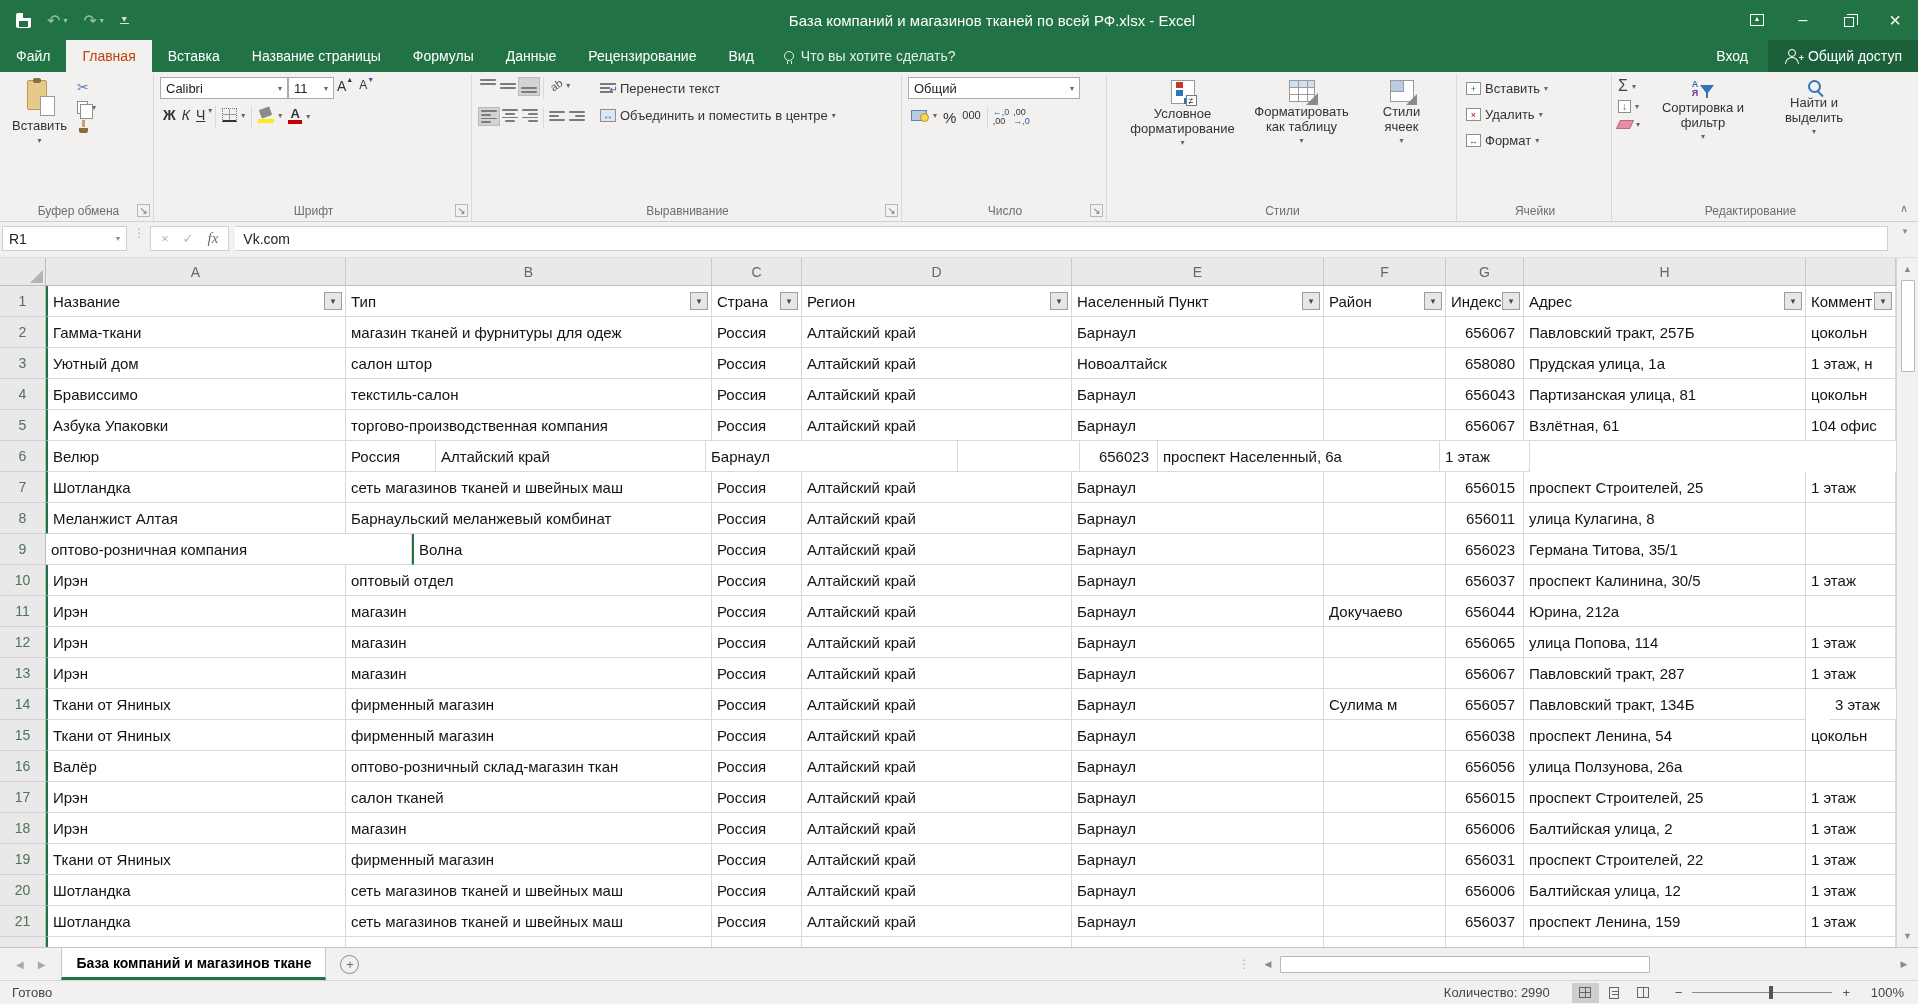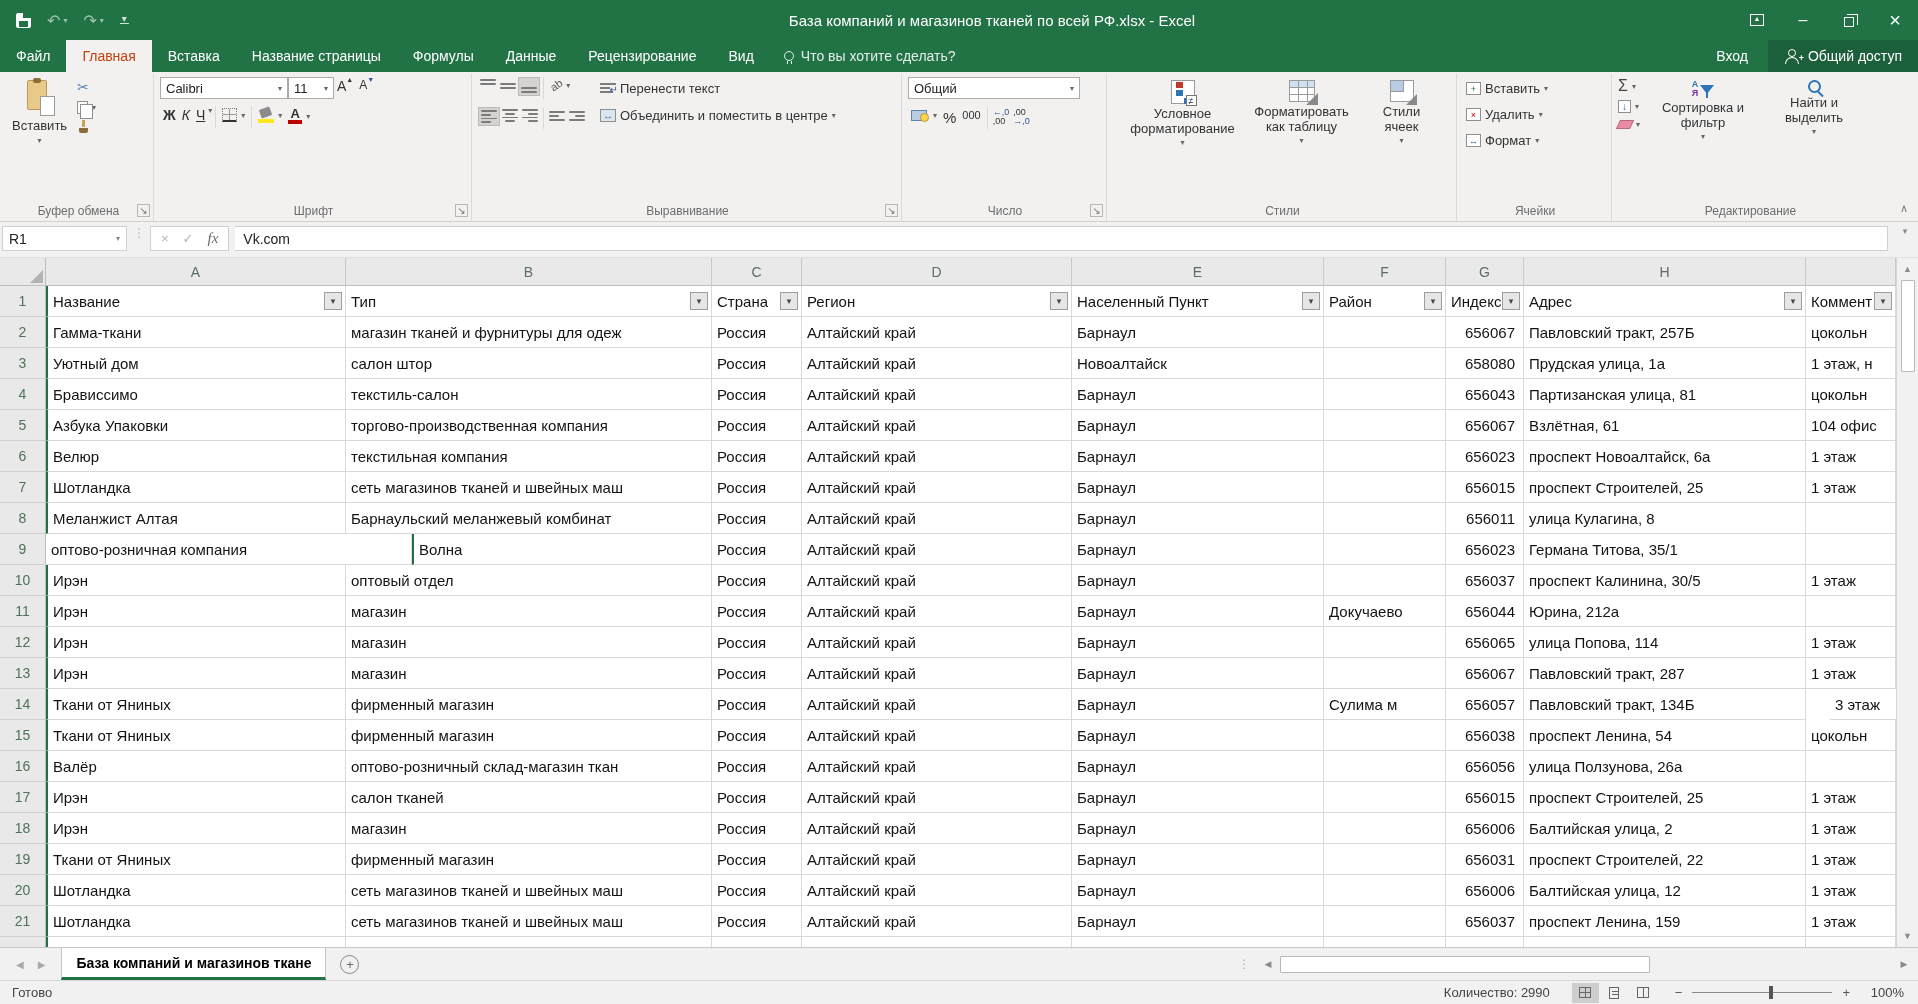--- a/index.html
+++ b/index.html
@@ -645,27 +645,26 @@
           <div class="cell" style="width: 270px;">Алтайский край</div>
           <div class="cell" style="width: 252px;">Барнаул</div>
           <div class="cell" style="width: 122px;"></div>
           <div class="cell num" style="width: 78px;">656067</div>
           <div class="cell" style="width: 282px;">Взлётная, 61</div>
           <div class="cell" style="width: 90px;">104 офис</div>
         </div>
         <div class="grow">
           <div class="rownum">6</div>
           <div class="cell first" style="width: 300px;">Велюр</div>
-          <div class="cell" style="width: 366px;">текстильная компания</div>
           <div class="cell" style="width: 90px;">Россия</div>
           <div class="cell" style="width: 270px;">Алтайский край</div>
           <div class="cell" style="width: 252px;">Барнаул</div>
           <div class="cell" style="width: 122px;"></div>
           <div class="cell num" style="width: 78px;">656023</div>
-          <div class="cell" style="width: 282px;">проспект Новоалтайск, 6а</div>
+          <div class="cell" style="width: 282px;">проспект Населенный, 6а</div>
           <div class="cell" style="width: 90px;">1 этаж</div>
         </div>
         <div class="grow">
           <div class="rownum">7</div>
           <div class="cell first" style="width: 300px;">Шотландка</div>
           <div class="cell" style="width: 366px;">сеть магазинов тканей и швейных маш</div>
           <div class="cell" style="width: 90px;">Россия</div>
           <div class="cell" style="width: 270px;">Алтайский край</div>
           <div class="cell" style="width: 252px;">Барнаул</div>
           <div class="cell" style="width: 122px;"></div>

